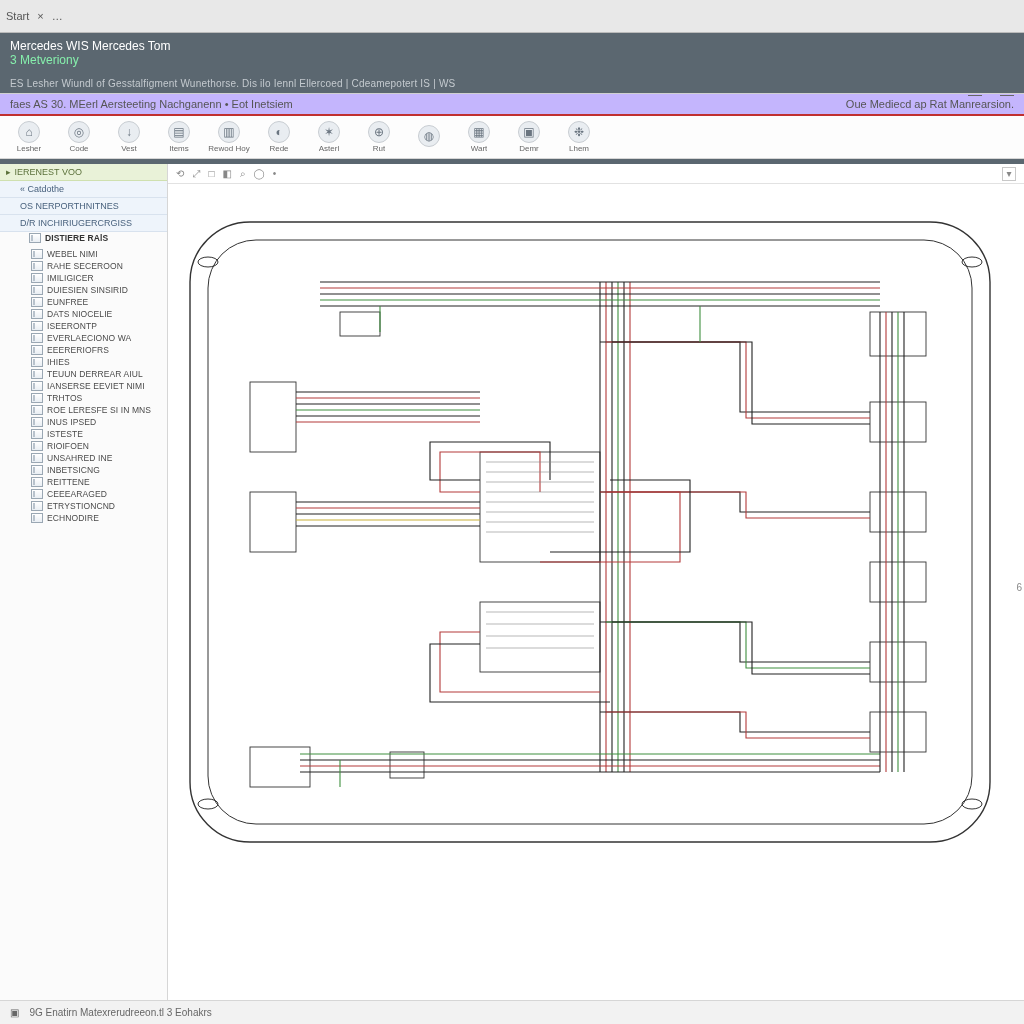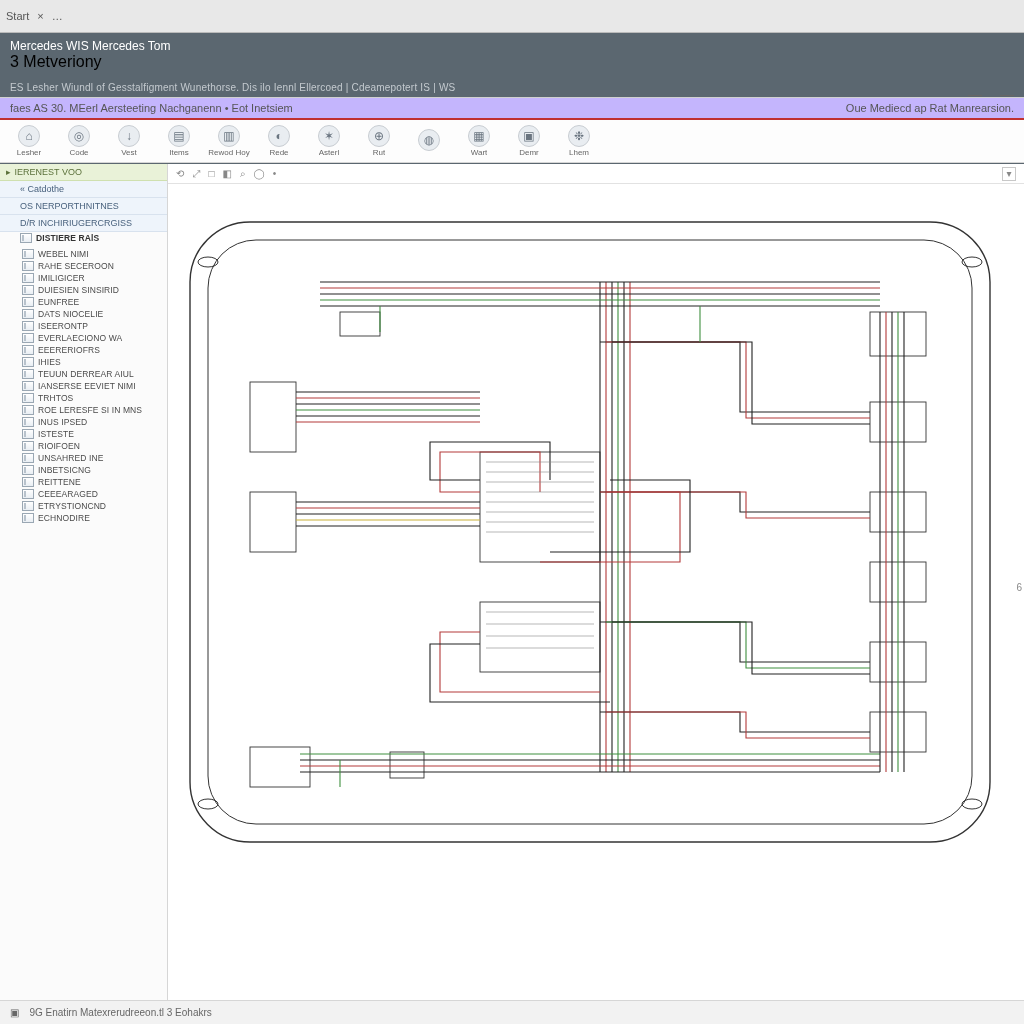--- a/index.html
+++ b/index.html
@@ -1,36 +1,36 @@
 <!DOCTYPE html>
 <html><head>
 <meta charset="utf-8">
 <style>
   * { box-sizing: border-box; margin: 0; padding: 0; }
   html, body { width: 1024px; height: 1024px; font-family: "Segoe UI", Tahoma, sans-serif; font-size: 11px; background: #5b6770; overflow: hidden; }
   .win-top { height: 14px; background: #e8e8e8; border-bottom: 1px solid #bbb; display:flex; align-items:center; padding:16px 6px; color:#555; gap:8px; }
   .header-dark { background: #5b6770; color: #fff; padding: 6px 10px 4px 10px; }
   .header-dark .t1 { font-size: 12px; }
-  .header-dark .t2 { font-size: 16px; color: #000000; }
+  .header-dark .t2 { font-size: 12px; color: #86efac; }
   .header-dark .crumbs { font-size: 10px; color: #c4cacf; margin-top: 11px; letter-spacing: .2px; }
   .ribbon-wrap { background:#c4b5fd; }
   .ribbon-title { height: 22px; border-top:1px solid #d0d0d0; border-bottom:1px solid #d0d0d0; display:flex; align-items:center; justify-content:space-between; padding:0 10px; color:#555; position:relative; }
   .ribbon-title::after { content:""; position:absolute; left:0; right:0; bottom:-2px; height:2px; background:#c03030; }
   .ribbon { height: 44px; background:#fdfdfd; border-bottom:1px solid #d6d6d6; display:flex; align-items:center; padding:2px 6px; gap:4px; }
   .rib-btn { width:46px; height:40px; display:flex; flex-direction:column; align-items:center; justify-content:center; border:1px solid transparent; border-radius:3px; cursor:pointer; color:#555; gap:1px; }
   .rib-ico { width:22px; height:22px; border-radius:50%; background:#e9edf1; border:1px solid #c8cdd2; display:flex; align-items:center; justify-content:center; font-size:12px; color:#6a7580; }
   .rib-lbl { font-size:8px; color:#666; white-space:nowrap; overflow:hidden; text-overflow:ellipsis; max-width:44px; }
   .tabstrip { height:18px; background:#f4f4f4; border-bottom:1px solid #d6d6d6; display:flex; align-items:flex-end; gap:6px; padding:0 6px; font-size:9px; color:#666; }
   .tabstrip span { padding:2px 6px; border:1px solid #d6d6d6; border-bottom:none; background:#fff; border-radius:3px 3px 0 0; cursor:pointer; }
   .workspace { position:absolute; top:164px; left:0; right:0; bottom:24px; background:#fff; display:flex; }
   .sidebar { width:168px; border-right:1px solid #d6d6d6; background:#fbfbfb; overflow:hidden; }
   .side-head { background:#e9f2d8; border-bottom:1px solid #cfe0af; padding:3px 6px; font-size:9px; color:#5a703a; display:flex; align-items:center; gap:4px; }
   .side-sub { background:#eef4fb; padding:3px 20px; font-size:9px; color:#49627e; border-bottom:1px solid #d8e2ee; }
   .tree { padding:4px 2px; }
-  .tree-item { display:flex; align-items:center; gap:4px; padding:1px 20px; font-size:8.5px; color:#4a4a4a; letter-spacing:.1px; white-space:nowrap; overflow:hidden; text-overflow:ellipsis; cursor:pointer; }
+  .tree-item { display:flex; align-items:center; gap:4px; padding:1px 9px; font-size:8.5px; color:#4a4a4a; letter-spacing:.1px; white-space:nowrap; overflow:hidden; text-overflow:ellipsis; cursor:pointer;margin-left:20px; }
   .tree-ico { width:12px; height:10px; border:1px solid #9aa7b3; background:linear-gradient(#fff,#e9eef3); flex:0 0 auto; position:relative; }
   .tree-ico::before { content:""; position:absolute; inset:1px; border-left:2px solid #b8c2cc; }
   .canvas { flex:1; position:relative; background:#fff; }
   .mini-toolbar { height:20px; border-bottom:1px solid #e2e2e2; display:flex; align-items:center; gap:8px; padding:0 8px; color:#888; font-size:10px; }
   .mini-toolbar .dd { margin-left:auto; width:14px; height:14px; border:1px solid #c8c8c8; background:#fff; display:flex; align-items:center; justify-content:center; }
   svg.diagram { position:absolute; top:28px; left:12px; }
   .statusbar { position:absolute; left:0; right:0; bottom:0; height:24px; background:#f2f2f2; border-top:1px solid #d6d6d6; display:flex; align-items:center; padding:0 10px; gap:10px; color:#666; font-size:10px; }
   .win-ctrl { position:absolute; top:86px; right:10px; display:flex; gap:18px; color:#666; font-size:14px; }
   .right-gutter { position:absolute; right:2px; top:50%; color:#888; font-size:10px; }
 </style>

